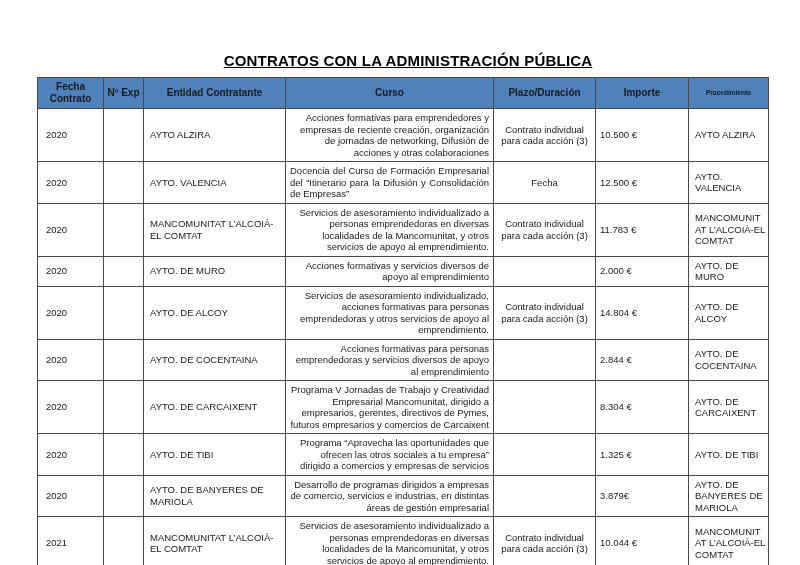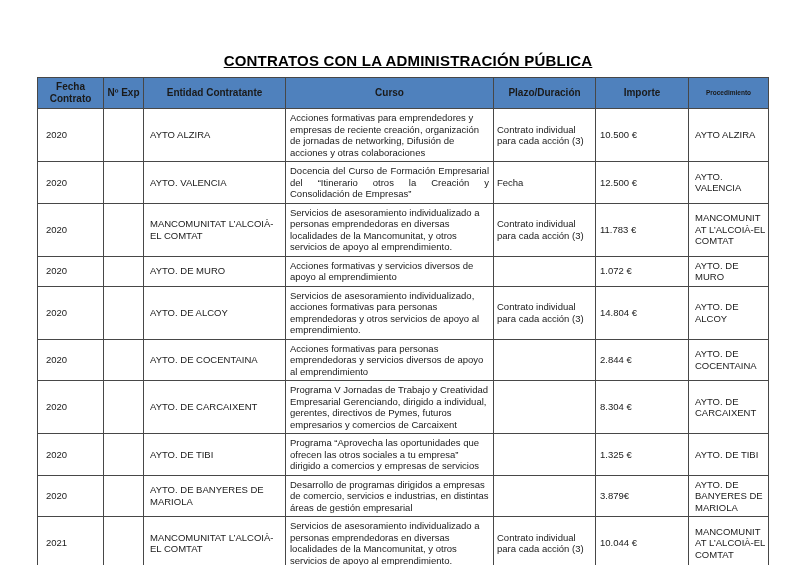--- a/index.html
+++ b/index.html
@@ -71,26 +71,27 @@
   td.col-exp {
     vertical-align: middle;
   }
   td.col-entidad {
     vertical-align: middle;
     text-align: left;
     padding-left: 6px;
   }
   td.col-objeto {
     vertical-align: top;
-    text-align: left;
+    text-align: right;
   }
   
   tbody tr:nth-child(2) td.col-objeto { text-align: justify; }
   td.col-plazo {
     vertical-align: middle;
+    text-align: center;
     padding: 14px 3px;
   }
   td.col-importe {
     vertical-align: middle;
     text-align: left;
   }
   td.col-procedimiento {
     vertical-align: middle;
     text-align: left;
     padding-left: 6px;
@@ -135,21 +136,21 @@
       <td class="col-objeto">Acciones formativas para emprendedores y empresas de reciente creación, organización de jornadas de networking, Difusión de acciones y otras colaboraciones</td>
       <td class="col-plazo">Contrato individual para cada acción (3)</td>
       <td class="col-importe">10.500 €</td>
       <td class="col-procedimiento">AYTO ALZIRA</td>
     </tr>
 
     <tr>
       <td class="col-fecha">2020</td>
       <td class="col-exp"></td>
       <td class="col-entidad">AYTO. VALENCIA</td>
-      <td class="col-objeto">Docencia del Curso de Formación Empresarial del “Itinerario otros la Creación y Consolidación de Empresas”</td>
+      <td class="col-objeto">Docencia del Curso de Formación Empresarial del “Itinerario para la Difusión y Consolidación de Empresas”</td>
       <td class="col-plazo">Fecha</td>
       <td class="col-importe">12.500 €</td>
       <td class="col-procedimiento">AYTO. VALENCIA</td>
     </tr>
 
     <tr>
       <td class="col-fecha">2020</td>
       <td class="col-exp"></td>
       <td class="col-entidad">MANCOMUNITAT L’ALCOIÀ-EL COMTAT</td>
       <td class="col-objeto">Servicios de asesoramiento individualizado a personas emprendedoras en diversas localidades de la Mancomunitat, y otros servicios de apoyo al emprendimiento.</td>
@@ -157,21 +158,21 @@
       <td class="col-importe">11.783 €</td>
       <td class="col-procedimiento">MANCOMUNITAT L’ALCOIÀ-EL COMTAT</td>
     </tr>
 
     <tr>
       <td class="col-fecha">2020</td>
       <td class="col-exp"></td>
       <td class="col-entidad">AYTO. DE MURO</td>
       <td class="col-objeto">Acciones formativas y servicios diversos de apoyo al emprendimiento</td>
       <td class="col-plazo"></td>
-      <td class="col-importe">1.072 €</td>
+      <td class="col-importe">2.000 €</td>
       <td class="col-procedimiento">AYTO. DE MURO</td>
     </tr>
 
     <tr>
       <td class="col-fecha">2020</td>
       <td class="col-exp"></td>
       <td class="col-entidad">AYTO. DE ALCOY</td>
       <td class="col-objeto">Servicios de asesoramiento individualizado, acciones formativas para personas emprendedoras y otros servicios de apoyo al emprendimiento.</td>
       <td class="col-plazo">Contrato individual para cada acción (3)</td>
       <td class="col-importe">14.804 €</td>
@@ -185,21 +186,21 @@
       <td class="col-objeto">Acciones formativas para personas emprendedoras y servicios diversos de apoyo al emprendimiento</td>
       <td class="col-plazo"></td>
       <td class="col-importe">2.844 €</td>
       <td class="col-procedimiento">AYTO. DE COCENTAINA</td>
     </tr>
 
     <tr>
       <td class="col-fecha">2020</td>
       <td class="col-exp"></td>
       <td class="col-entidad">AYTO. DE CARCAIXENT</td>
-      <td class="col-objeto">Programa V Jornadas de Trabajo y Creatividad Empresarial Gerenciando, dirigido a individual, gerentes, directivos de Pymes, futuros empresarios y comercios de Carcaixent</td>
+      <td class="col-objeto">Programa V Jornadas de Trabajo y Creatividad Empresarial Mancomunitat, dirigido a empresarios, gerentes, directivos de Pymes, futuros empresarios y comercios de Carcaixent</td>
       <td class="col-plazo"></td>
       <td class="col-importe">8.304 €</td>
       <td class="col-procedimiento">AYTO. DE CARCAIXENT</td>
     </tr>
 
     <tr>
       <td class="col-fecha">2020</td>
       <td class="col-exp"></td>
       <td class="col-entidad">AYTO. DE TIBI</td>
       <td class="col-objeto">Programa “Aprovecha las oportunidades que ofrecen las otros sociales a tu empresa” dirigido a comercios y empresas de servicios</td>

